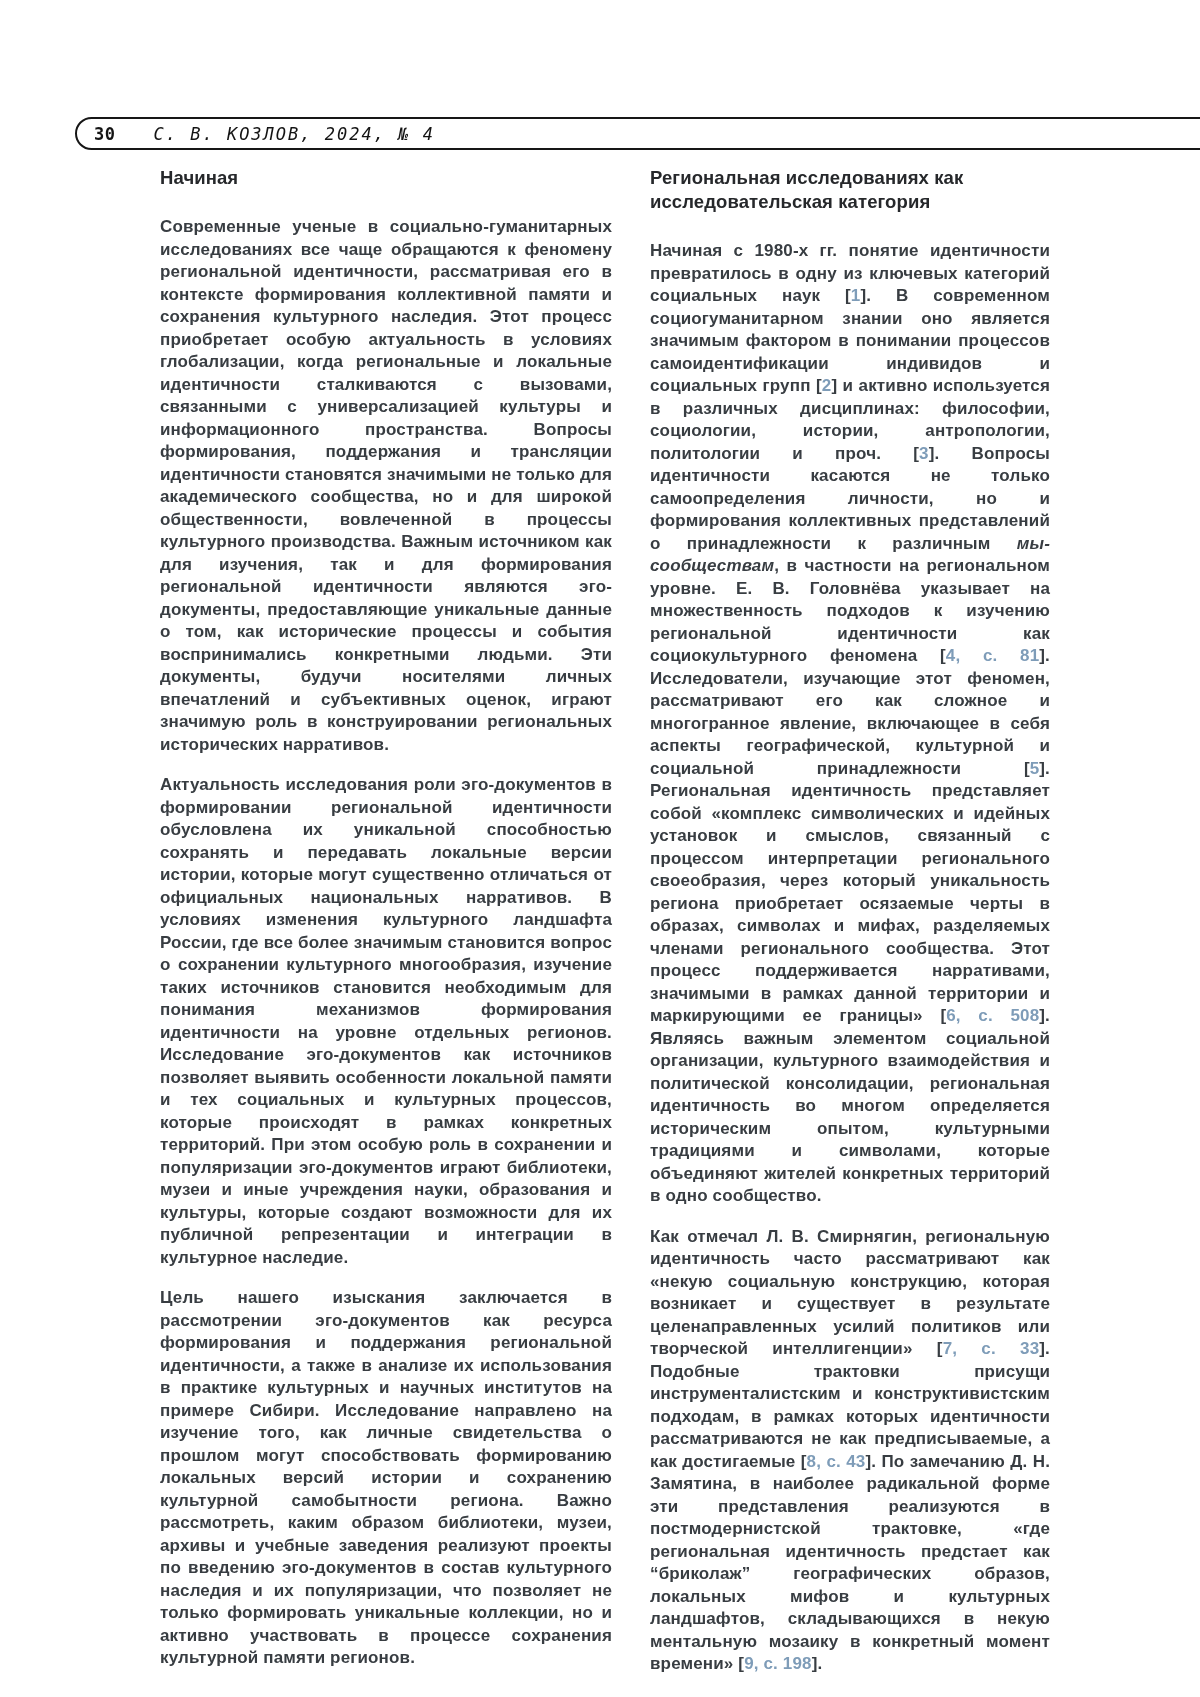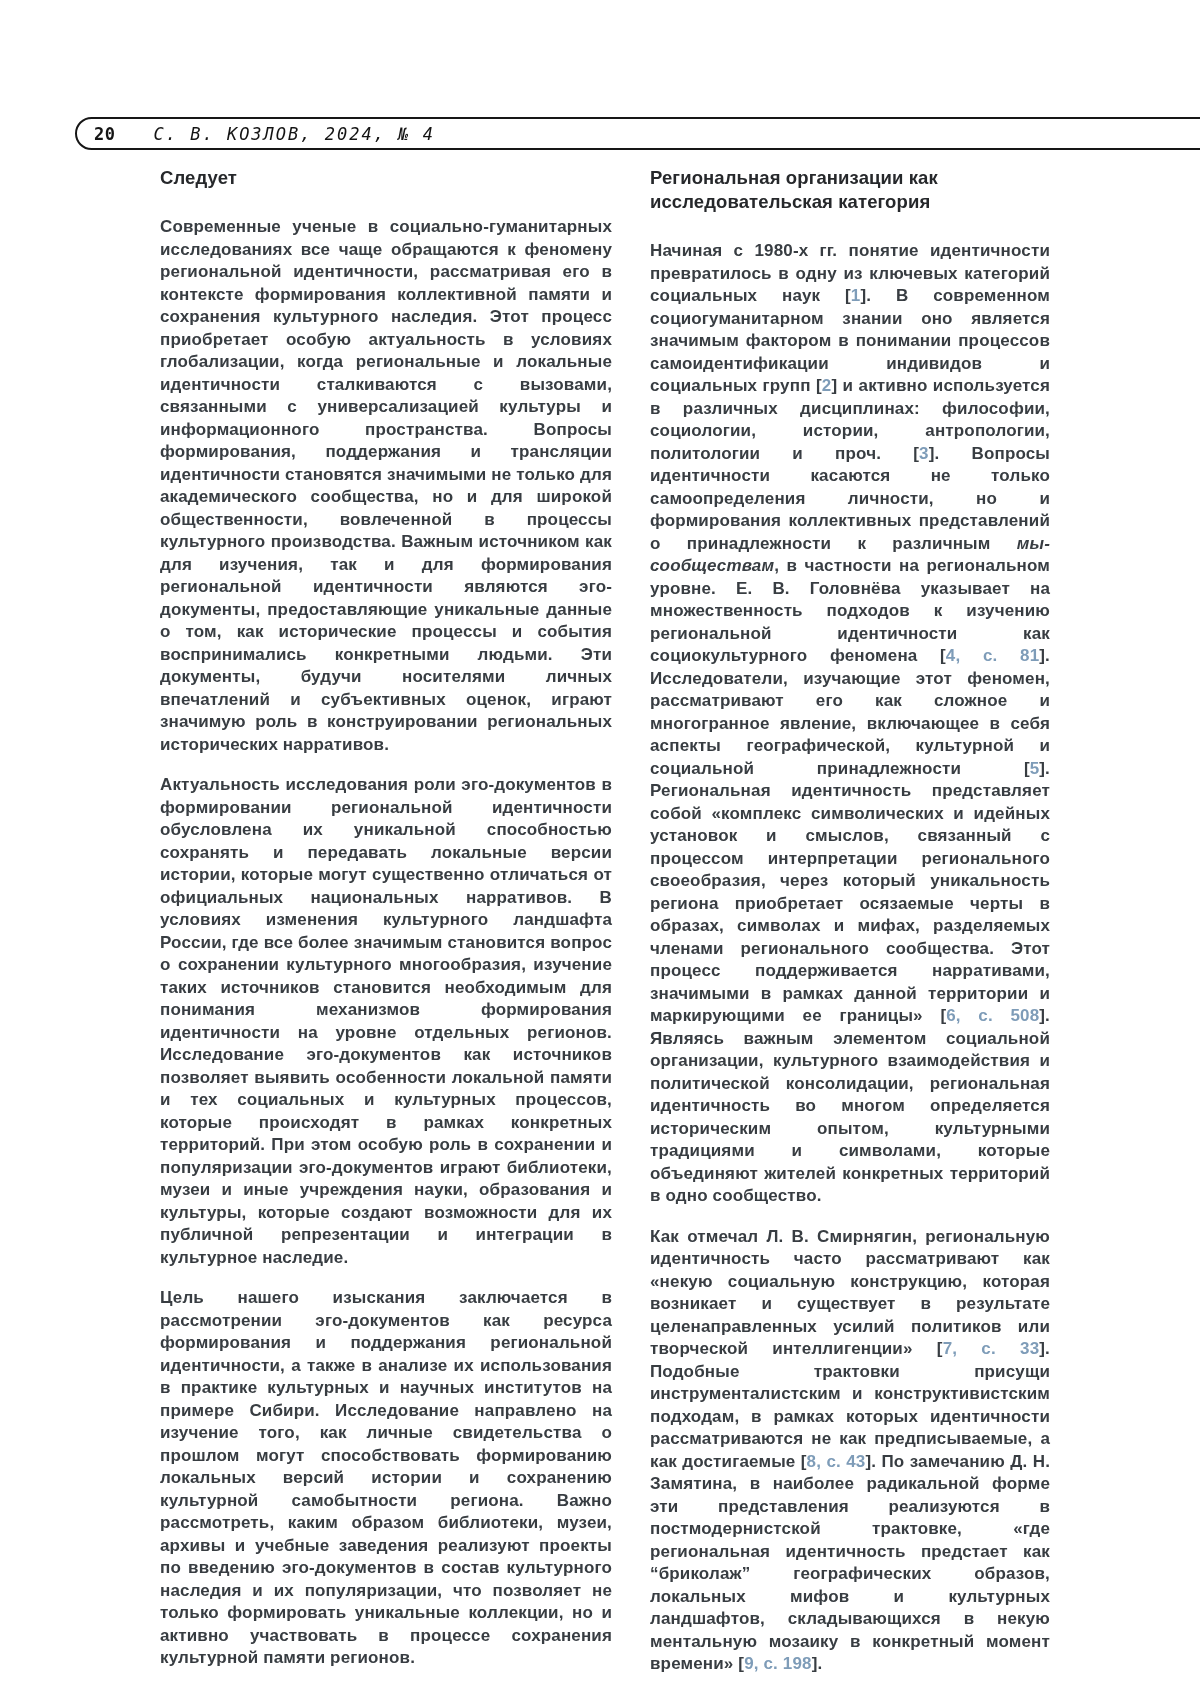--- a/index.html
+++ b/index.html
@@ -65,31 +65,31 @@
   .col p:last-child { margin-bottom: 0; }
   .run-cite { color: #7e9cb8; }
   .run-i { font-style: italic; }
 </style>
 </head>
 <body>
 
 <div class="page">
 
   <div class="running-header">
-    <span class="page-num">20</span>
+    <span class="page-num">30</span>
     <span class="journal-line">С. В. КОЗЛОВ, 2024, № 4</span>
   </div>
 
   <div class="col col-left">
-    <h2>Следует</h2>
+    <h2>Начиная</h2>
     <p>Современные ученые в социально-гуманитарных исследованиях все чаще обращаются к феномену региональной идентичности, рассматривая его в контексте формирования коллективной памяти и сохранения культурного наследия. Этот процесс приобретает особую актуальность в условиях глобализации, когда региональные и локальные идентичности сталкиваются с вызовами, связанными с универсализацией культуры и информационного пространства. Вопросы формирования, поддержания и трансляции идентичности становятся значимыми не только для академического сообщества, но и для широкой общественности, вовлеченной в процессы культурного производства. Важным источником как для изучения, так и для формирования региональной идентичности являются эго-документы, предоставляющие уникальные данные о том, как исторические процессы и события воспринимались конкретными людьми. Эти документы, будучи носителями личных впечатлений и субъективных оценок, играют значимую роль в конструировании региональных исторических нарративов.</p>
     <p>Актуальность исследования роли эго-документов в формировании региональной идентичности обусловлена их уникальной способностью сохранять и передавать локальные версии истории, которые могут существенно отличаться от официальных национальных нарративов. В условиях изменения культурного ландшафта России, где все более значимым становится вопрос о сохранении культурного многообразия, изучение таких источников становится необходимым для понимания механизмов формирования идентичности на уровне отдельных регионов. Исследование эго-документов как источников позволяет выявить особенности локальной памяти и тех социальных и культурных процессов, которые происходят в рамках конкретных территорий. При этом особую роль в сохранении и популяризации эго-документов играют библиотеки, музеи и иные учреждения науки, образования и культуры, которые создают возможности для их публичной репрезентации и интеграции в культурное наследие.</p>
     <p>Цель нашего изыскания заключается в рассмотрении эго-документов как ресурса формирования и поддержания региональной идентичности, а также в анализе их использования в практике культурных и научных институтов на примере Сибири. Исследование направлено на изучение того, как личные свидетельства о прошлом могут способствовать формированию локальных версий истории и сохранению культурной самобытности региона. Важно рассмотреть, каким образом библиотеки, музеи, архивы и учебные заведения реализуют проекты по введению эго-документов в состав культурного наследия и их популяризации, что позволяет не только формировать уникальные коллекции, но и активно участвовать в процессе сохранения культурной памяти регионов.</p>
   </div>
 
   <div class="col col-right">
-    <h2>Региональная организации как исследовательская категория</h2>
+    <h2>Региональная исследованиях как исследовательская категория</h2>
     <p><span>Начиная с 1980-х гг. понятие идентичности превратилось в одну из ключевых категорий социальных наук [</span><span class="run-cite">1</span><span>]. В современном социогуманитарном знании оно является значимым фактором в понимании процессов самоидентификации индивидов и социальных групп [</span><span class="run-cite">2</span><span>] и активно используется в различных дисциплинах: философии, социологии, истории, антропологии, политологии и проч. [</span><span class="run-cite">3</span><span>]. Вопросы идентичности касаются не только самоопределения личности, но и формирования коллективных представлений о принадлежности к различным </span><span class="run-i">мы-сообществам</span><span>, в частности на региональном уровне. Е. В. Головнёва указывает на множественность подходов к изучению региональной идентичности как социокультурного феномена [</span><span class="run-cite">4,&nbsp;с.&nbsp;81</span><span>]. Исследователи, изучающие этот феномен, рассматривают его как сложное и многогранное явление, включающее в себя аспекты географической, культурной и социальной принадлежности [</span><span class="run-cite">5</span><span>]. Региональная идентичность представляет собой «комплекс символических и идейных установок и смыслов, связанный с процессом интерпретации регионального своеобразия, через который уникальность региона приобретает осязаемые черты в образах, символах и мифах, разделяемых членами регионального сообщества. Этот процесс поддерживается нарративами, значимыми в рамках данной территории и маркирующими ее границы» [</span><span class="run-cite">6,&nbsp;с.&nbsp;508</span><span>]. Являясь важным элементом социальной организации, культурного взаимодействия и политической консолидации, региональная идентичность во многом определяется историческим опытом, культурными традициями и символами, которые объединяют жителей конкретных территорий в одно сообщество.</span></p>
     <p><span>Как отмечал Л. В. Смирнягин, региональную идентичность часто рассматривают как «некую социальную конструкцию, которая возникает и существует в результате целенаправленных усилий политиков или творческой интеллигенции» [</span><span class="run-cite">7,&nbsp;с.&nbsp;33</span><span>]. Подобные трактовки присущи инструменталистским и конструктивистским подходам, в рамках которых идентичности рассматриваются не как предписываемые, а как достигаемые [</span><span class="run-cite">8,&nbsp;с.&nbsp;43</span><span>]. По замечанию Д. Н. Замятина, в наиболее радикальной форме эти представления реализуются в постмодернистской трактовке, «где региональная идентичность предстает как “бриколаж” географических образов, локальных мифов и культурных ландшафтов, складывающихся в некую ментальную мозаику в конкретный момент времени» [</span><span class="run-cite">9,&nbsp;с.&nbsp;198</span><span>].</span></p>
     <p><span>Вопросы отметить, что региональная идентичность связана с понятием локальной культурной памяти, которая формируется через исторические</span></p>
   </div>
 
 </div>
 
 </body></html>

